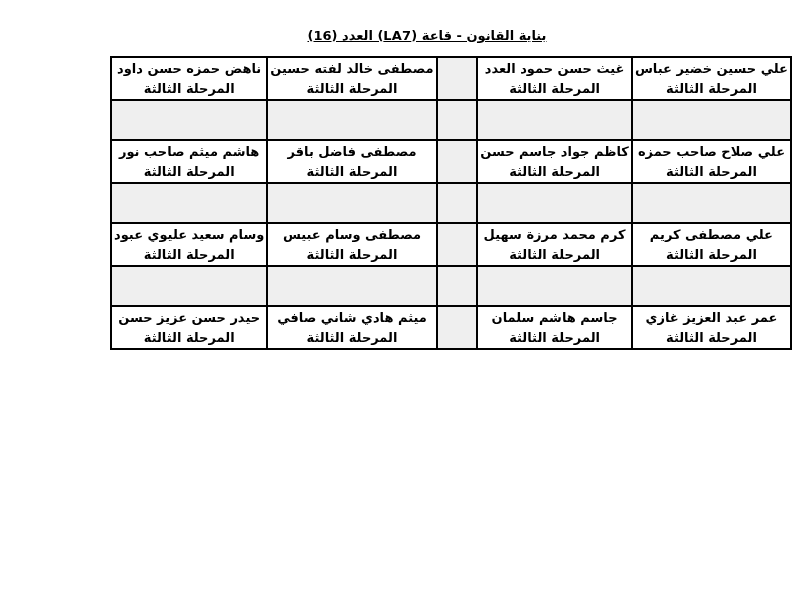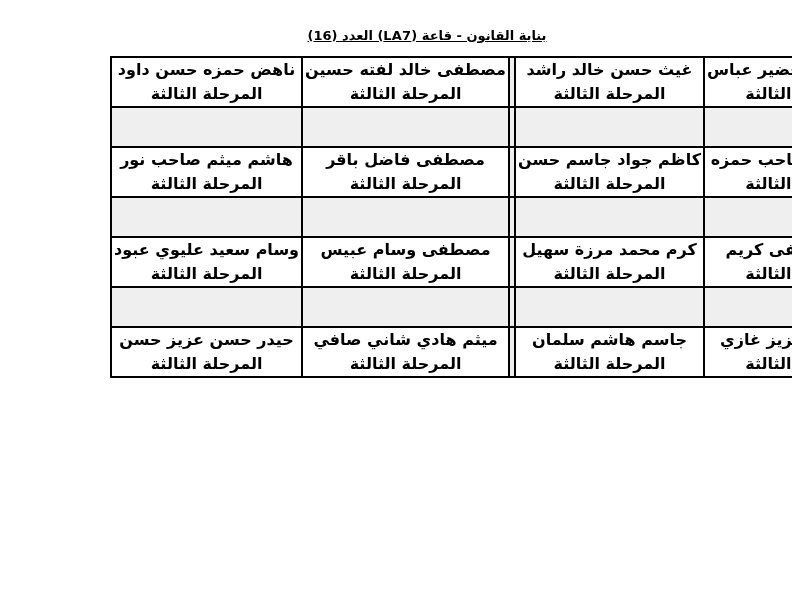--- a/index.html
+++ b/index.html
@@ -40,21 +40,21 @@
     border: 2px solid #000000;
     padding: 0 2px;
     margin: 0;
   }
   tr.name-row { height: 43px; }
   tr.gap-row  { height: 40px; }
   td.name-cell {
     background: #ffffff;
     text-align: center;
     vertical-align: middle;
-    font-size: 16px;
+    font-size: 13px;
     font-weight: bold;
     color: #000000;
     line-height: 1.5;
   }
   td.spacer-cell {
     background: #efefef;
   }
   .student-name, .stage-label {
     white-space: nowrap;
   }
@@ -75,21 +75,21 @@
       <col style="width:122px">
     </colgroup>
 
     <tbody>
         <tr class="name-row">
       <td class="name-cell">
         <div class="student-name">علي حسين خضير عباس</div>
         <div class="stage-label">المرحلة الثالثة</div>
       </td>
       <td class="name-cell">
-        <div class="student-name">غيث حسن خالد راشد</div>
+        <div class="student-name">غيث حسن حمود العدد</div>
         <div class="stage-label">المرحلة الثالثة</div>
       </td>
       <td class="spacer-cell"></td>
       <td class="name-cell">
         <div class="student-name">مصطفى خالد لفته حسين</div>
         <div class="stage-label">المرحلة الثالثة</div>
       </td>
       <td class="name-cell">
         <div class="student-name">ناهض حمزه حسن داود</div>
         <div class="stage-label">المرحلة الثالثة</div>

